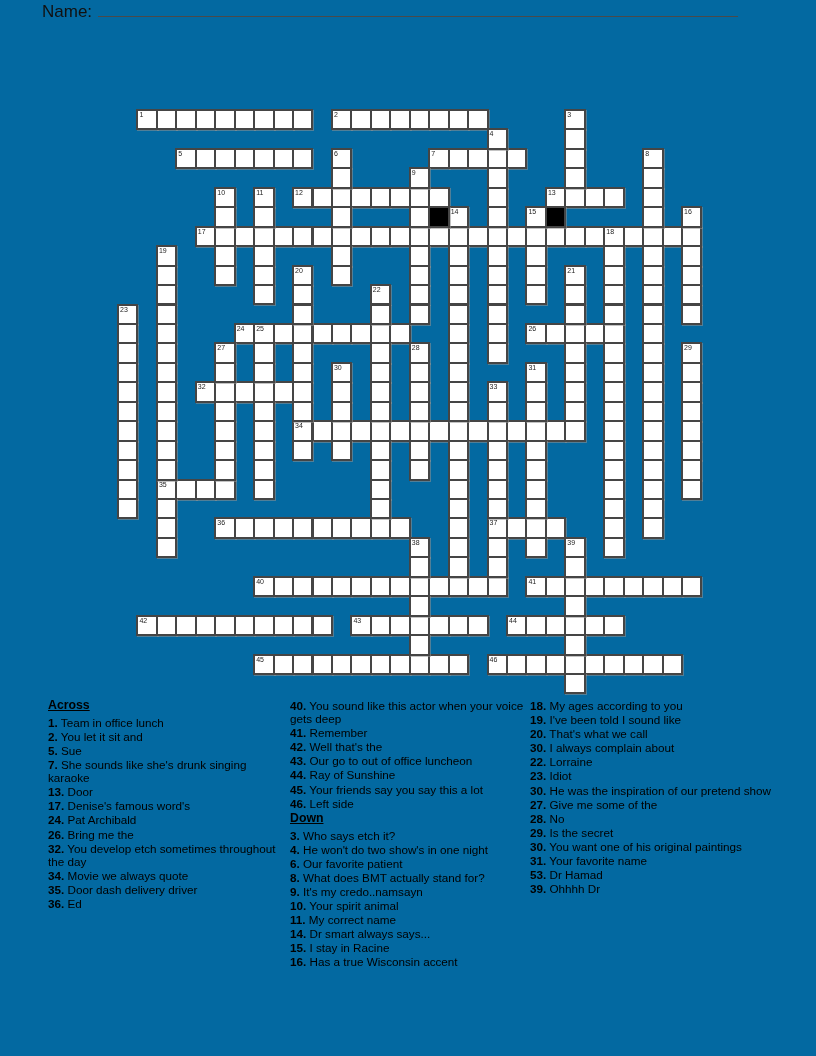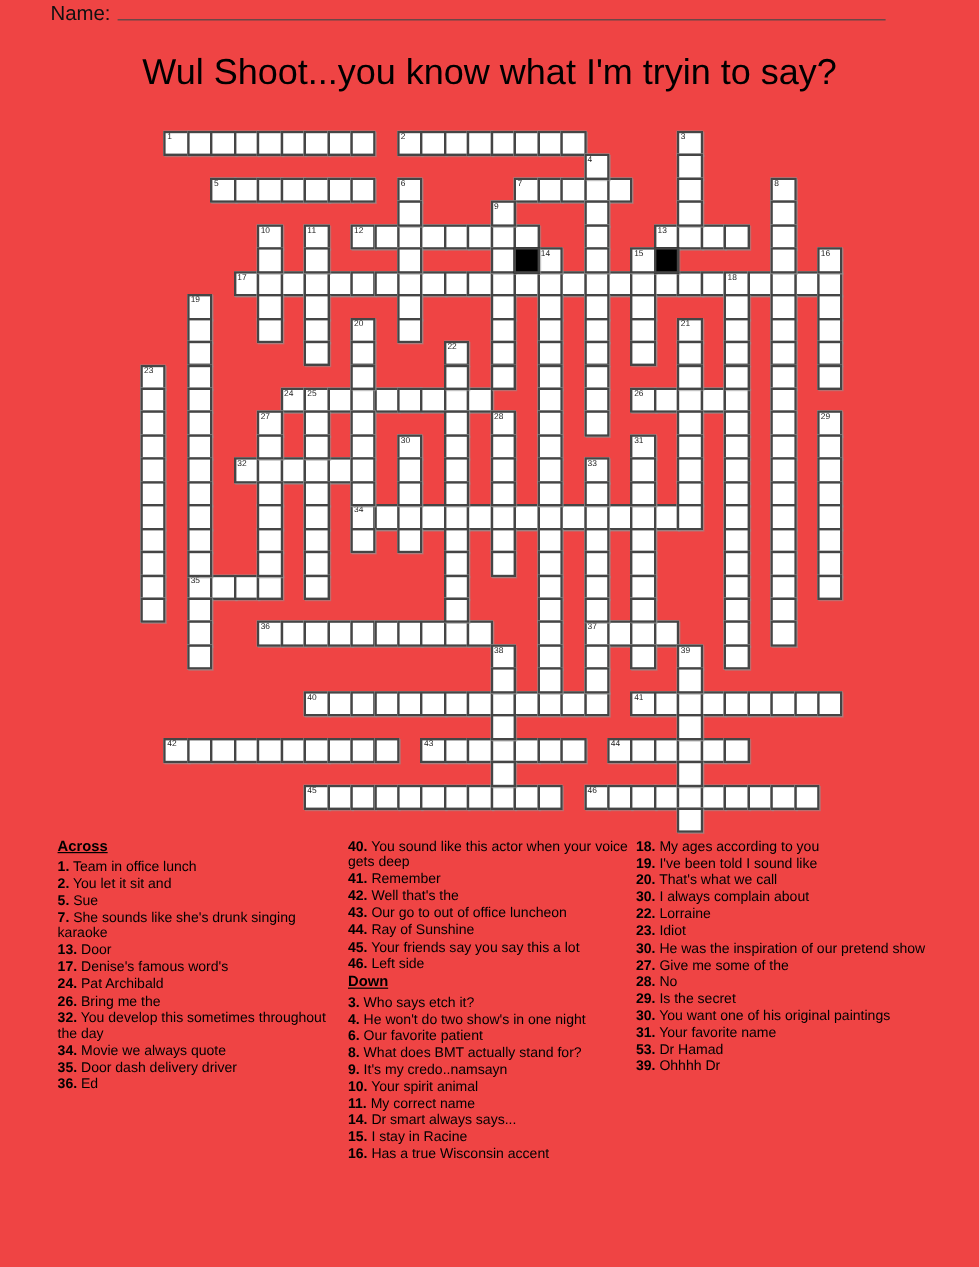--- a/index.html
+++ b/index.html
@@ -1,16 +1,16 @@
 <!DOCTYPE html>
 <html><head>
 <meta charset="utf-8">
 <style>
   html,body{margin:0;padding:0;background:#fff;}
-  .page{position:relative;width:816px;height:1056px;background:#ef4444;overflow:hidden;
+  .page{position:relative;width:816px;height:1056px;background:#0369a1;overflow:hidden;
         font-family:"Liberation Sans","DejaVu Sans",sans-serif;color:#000;}
   
   .name-row{position:absolute;left:42px;top:2px;width:706px;}
   .name-label{font-size:17px;color:#111;}
   .name-line{display:inline-block;width:640px;height:14px;border-bottom:1.5px solid #4a4a4a;margin-left:6px;}
   
   .title{position:absolute;left:0;top:44px;width:100%;text-align:center;
          font-size:30px;font-weight:400;letter-spacing:0px;color:#000;}
   
   .grid{position:absolute;left:117px;top:109px;width:584px;height:584px;}
@@ -28,21 +28,20 @@
 </style>
 </head>
 <body>
 
 <div class="page">
 
   <div class="name-row">
     <span class="name-label">Name:</span><span class="name-line"></span>
   </div>
 
-  <div class="title">Wul Shoot...you know what I'm tryin to say?</div>
 
   <div class="grid" id="grid">
       <div class="cell" style="left: 19.45px; top: 0px; width: 21.45px; height: 21.45px;">
         <span class="cellnum">1</span>
       </div>
       <div class="cell" style="left: 38.9px; top: 0px; width: 21.45px; height: 21.45px;"></div>
       <div class="cell" style="left: 58.35px; top: 0px; width: 21.45px; height: 21.45px;"></div>
       <div class="cell" style="left: 77.8px; top: 0px; width: 21.45px; height: 21.45px;"></div>
       <div class="cell" style="left: 97.25px; top: 0px; width: 21.45px; height: 21.45px;"></div>
       <div class="cell" style="left: 116.7px; top: 0px; width: 21.45px; height: 21.45px;"></div>
@@ -524,21 +523,21 @@
     <div class="hdr">Across</div>
     <div id="across-list-1">
         <div class="clue"><span class="cn">1.</span><span> Team in office lunch</span></div>
         <div class="clue"><span class="cn">2.</span><span> You let it sit and</span></div>
         <div class="clue"><span class="cn">5.</span><span> Sue</span></div>
         <div class="clue"><span class="cn">7.</span><span> She sounds like she's drunk singing karaoke</span></div>
         <div class="clue"><span class="cn">13.</span><span> Door</span></div>
         <div class="clue"><span class="cn">17.</span><span> Denise's famous word's</span></div>
         <div class="clue"><span class="cn">24.</span><span> Pat Archibald</span></div>
         <div class="clue"><span class="cn">26.</span><span> Bring me the</span></div>
-        <div class="clue"><span class="cn">32.</span><span> You develop this sometimes throughout the day</span></div>
+        <div class="clue"><span class="cn">32.</span><span> You develop etch sometimes throughout the day</span></div>
         <div class="clue"><span class="cn">34.</span><span> Movie we always quote</span></div>
         <div class="clue"><span class="cn">35.</span><span> Door dash delivery driver</span></div>
         <div class="clue"><span class="cn">36.</span><span> Ed</span></div>
       </div>
   </div>
 
   <div class="clues-col" id="clue-col-2" style="left:290px;top:699px;width:238px;">
     <div id="across-list-2">
         <div class="clue"><span class="cn">40.</span><span> You sound like this actor when your voice gets deep</span></div>
         <div class="clue"><span class="cn">41.</span><span> Remember</span></div>

